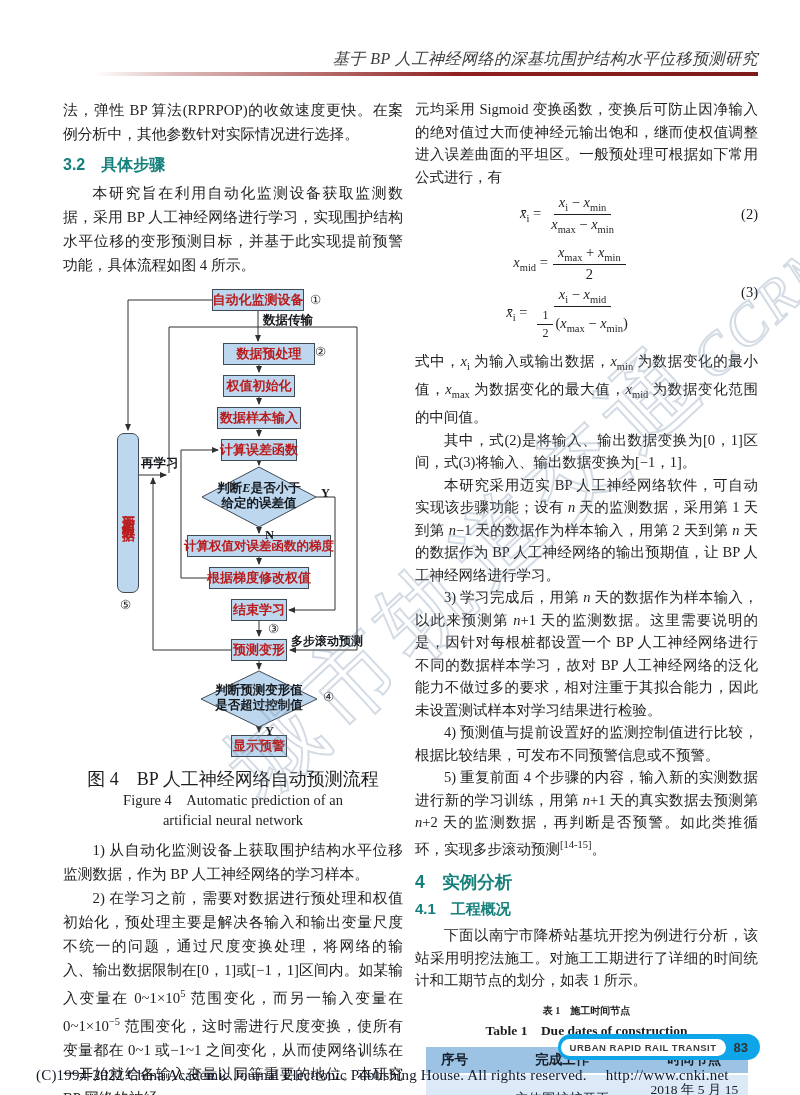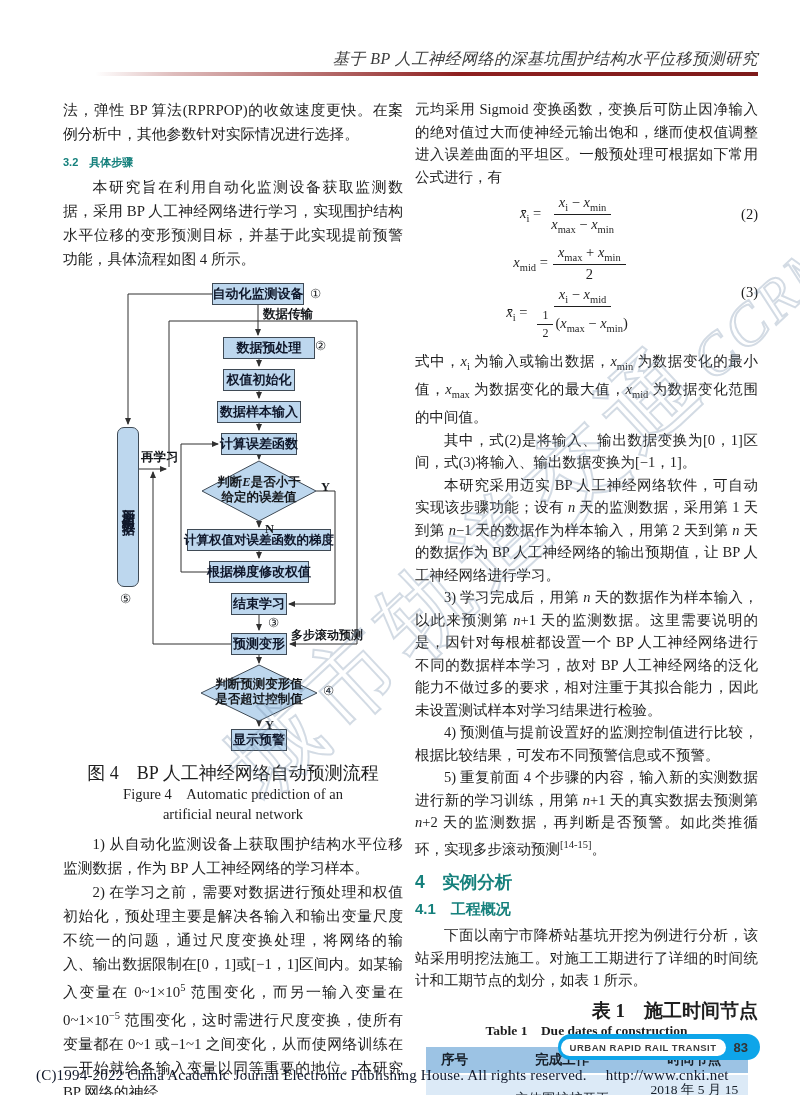--- a/index.html
+++ b/index.html
@@ -14,30 +14,30 @@
                background:linear-gradient(to right,rgba(146,32,32,0),rgba(146,32,32,.30) 12%,#8e2020 55%,#7d1a1a 100%);}
 
   
   .col{position:absolute;top:98px;}
   #leftcol{left:63px;width:340px;}
   #rightcol{left:415px;width:343px;}
   .para{font-size:14.8px;line-height:24px;text-align:justify;margin:0;}
   #rightcol .para{font-size:14.5px;line-height:22.5px;}
   .ind{text-indent:2em;}
   .h-teal{font-family:"Liberation Sans","DejaVu Sans",sans-serif;color:#15807c;font-weight:bold;}
-  .h32{font-size:11px;margin:9px 0 5px 0;}
+  .h32{font-size:16px;margin:9px 0 5px 0;}
   .h4{font-size:17.5px;margin:10px 0 6px 0;}
   .h41{font-size:15px;margin:2px 0 5px 0;}
 
   
   #chart{position:relative;width:340px;height:478px;margin:6px 0 0 14px;font-family:"Liberation Serif",serif;}
   #chart svg{position:absolute;left:0;top:0;}
   .node{position:absolute;background:#bdd7ee;border:1px solid #3f4a55;box-sizing:border-box;
         display:flex;align-items:center;justify-content:center;font-size:13px;font-weight:600;
-        color:#0f172a;white-space:nowrap;text-align:right;}
+        color:#b91c1c;white-space:nowrap;text-align:right;}
   .node-sm{font-size:12.5px;}
   .vbox{writing-mode:vertical-rl;text-orientation:upright;letter-spacing:3px;border-radius:7px;}
   .dtext{position:absolute;text-align:center;font-size:12.5px;line-height:15px;font-weight:600;color:#15181c;}
   .flabel{position:absolute;font-size:12.5px;font-weight:600;color:#15181c;white-space:nowrap;}
   .fig-cap{text-align:center;font-size:18px;line-height:21px;margin:8px 0 0 0;}
   .fig-cap-en{text-align:center;font-size:14.5px;line-height:20px;margin:0;}
 
   
   .eq-group{margin:6px 0 6px 0;}
   .eq-row{display:flex;align-items:center;font-size:14.5px;margin:5px 0;}
@@ -45,21 +45,21 @@
   .eq-no{width:34px;text-align:right;font-size:14.5px;}
   .frac{display:inline-flex;flex-direction:column;align-items:center;}
   .frac .num{padding:0 5px 1px;border-bottom:1px solid #1e1e1e;text-align:center;}
   .frac .den{padding:1px 5px 0;text-align:center;}
   .frac-sm{font-size:12px;}
   .den-flex{display:flex;align-items:center;gap:2px;}
   sub{font-size:10.5px;}
   sup{font-size:10.5px;}
 
   
-  .tbl-cap{ text-align:right;font-size:19px;font-weight:bold;margin:8px 0 0 0;line-height:21px;}
+  .tbl-cap{ text-align:center;font-size:10px;font-weight:bold;margin:8px 0 0 0;line-height:21px;}
   .tbl-cap-en{text-align:center;font-size:13.5px;font-weight:bold;margin:0 0 5px 0;line-height:19px;}
   table.t1{border-collapse:separate;border-spacing:0 2px;margin:0 auto;width:322px;}
   table.t1 th{background:#9cc3e4;font-size:13.5px;font-weight:bold;padding:4px 2px;color:#17202a;}
   table.t1 td{background:#dceaf7;font-size:13.5px;padding:6px 2px;text-align:center;color:#17202a;}
   .c1{width:56px;} .c2{width:160px;} .c3{width:106px;}
 
   
   .badge{position:absolute;top:1034px;right:40px;height:26px;background:#0ea5e9;border-radius:13px;
          display:flex;align-items:center;padding:2px 3px;box-sizing:border-box;}
   .badge-inner{background:#ffffff;border-radius:10px;padding:3px 9px;

